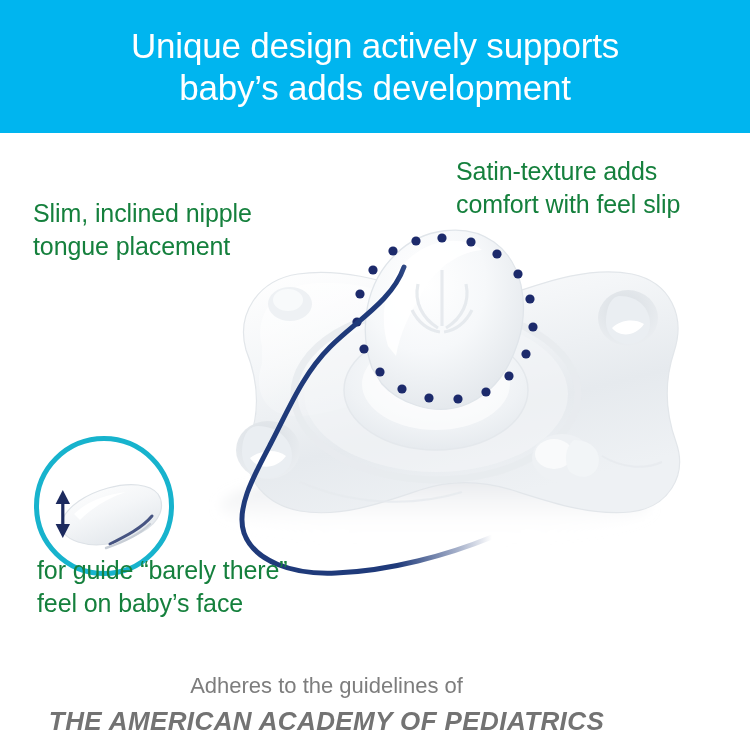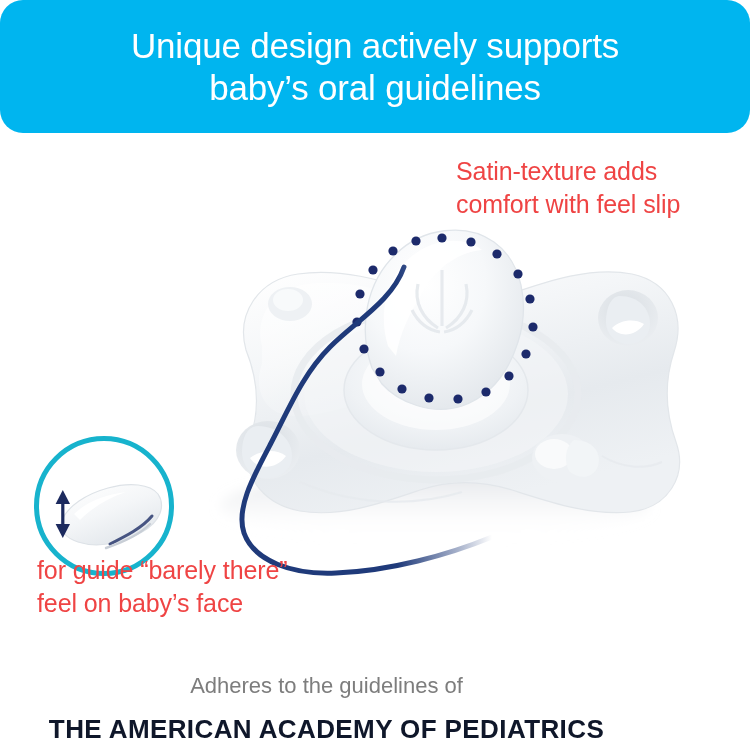--- a/index.html
+++ b/index.html
@@ -21,21 +21,20 @@
   
   .header-banner {
     position:absolute;
     left:0; top:0;
     width:750px; height:133px;
     background:#00b5ef;
     display:flex;
     flex-direction:column;
     align-items:center;
     justify-content:center;
-    border-radius:23px;
   }
   .header-line {
     color:#ffffff;
     font-size:35px;
     line-height:42px;
     font-weight:400;
     letter-spacing:-0.2px;
     text-align:center;
     white-space:nowrap;
   }
@@ -51,21 +50,21 @@
   
   .shield {
     position:absolute;
     left:150px; top:85px;
     width:560px; height:330px;
   }
 
   
   .callout {
     position:absolute;
-    color:#ef4444;
+    color:#15803d;
     font-size:25px;
     line-height:33px;
     font-weight:400;
     letter-spacing:-0.1px;
     white-space:nowrap;
   }
   #callout-nipple { left:33px; top:197px; }
   #callout-satin  { left:456px; top:155px; }
   #callout-shield { left:37px; top:554px; }
   .callout div { display:block; }
@@ -95,36 +94,37 @@
     background:#ffffff;
   }
   .footer-lead {
     color:#7d7d7d;
     font-size:22px;
     line-height:28px;
     font-weight:400;
     letter-spacing:0px;
   }
   .footer-org {
-    color:#0f172a;
+    color:#737373;
     font-size:26px;
     line-height:34px;
     font-weight:700;
     letter-spacing:0.4px;
-    margin-top:12px;
+    margin-top:4px;
+    font-style:italic;
   }
 </style>
 </head>
 <body>
 
 <div id="infographic">
 
   <div class="header-banner">
     <div class="header-line">Unique design actively supports</div>
-    <div class="header-line">baby’s oral guidelines</div>
+    <div class="header-line">baby’s adds development</div>
   </div>
 
   <div class="product-stage">
 
     <svg class="shield" width="560" height="330" viewBox="0 0 560 330">
       <defs>
         <linearGradient id="gShieldMain" x1="0" y1="0" x2="0.45" y2="1">
           <stop offset="0%" stop-color="#ffffff"></stop>
           <stop offset="35%" stop-color="#f4f6f8"></stop>
           <stop offset="70%" stop-color="#e6eaee"></stop>
@@ -302,20 +302,22 @@
 
         <g fill="#1c2a5e">
           <rect x="27.2" y="62" width="3.2" height="32"></rect>
           <polygon points="28.8,54 36,68 21.6,68"></polygon>
           <polygon points="28.8,102 36,88 21.6,88"></polygon>
         </g>
       </svg>
     </div>
 
     <div class="callout" id="callout-nipple" style="left:33px;top:64px;">
+      <div>Slim, inclined nipple</div>
+      <div>tongue placement</div>
     </div>
 
     <div class="callout" id="callout-satin" style="left:456px;top:22px;">
       <div>Satin-texture adds</div>
       <div>comfort with feel slip</div>
     </div>
 
     <div class="callout" id="callout-shield" style="left:37px;top:421px;">
       <div>for guide “barely there”</div>
       <div>feel on baby’s face</div>

